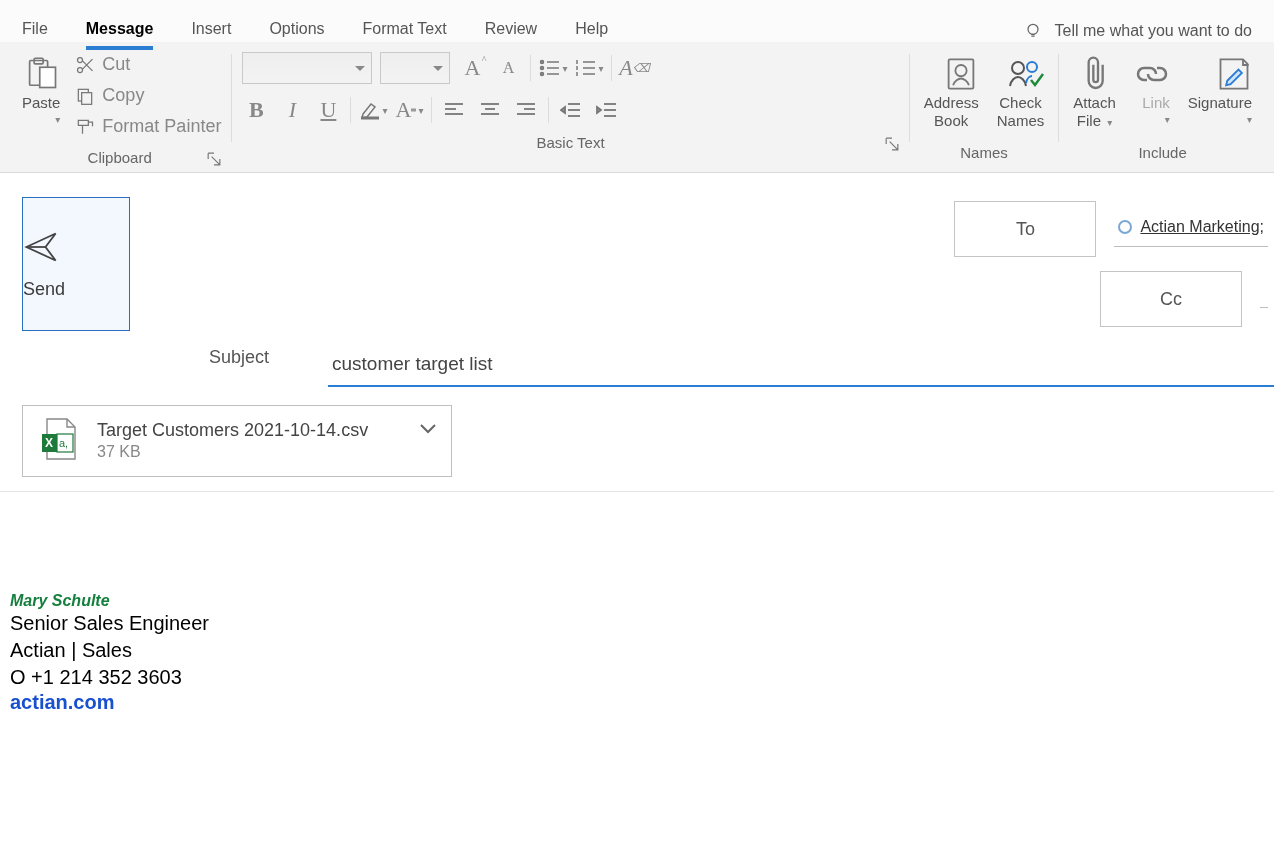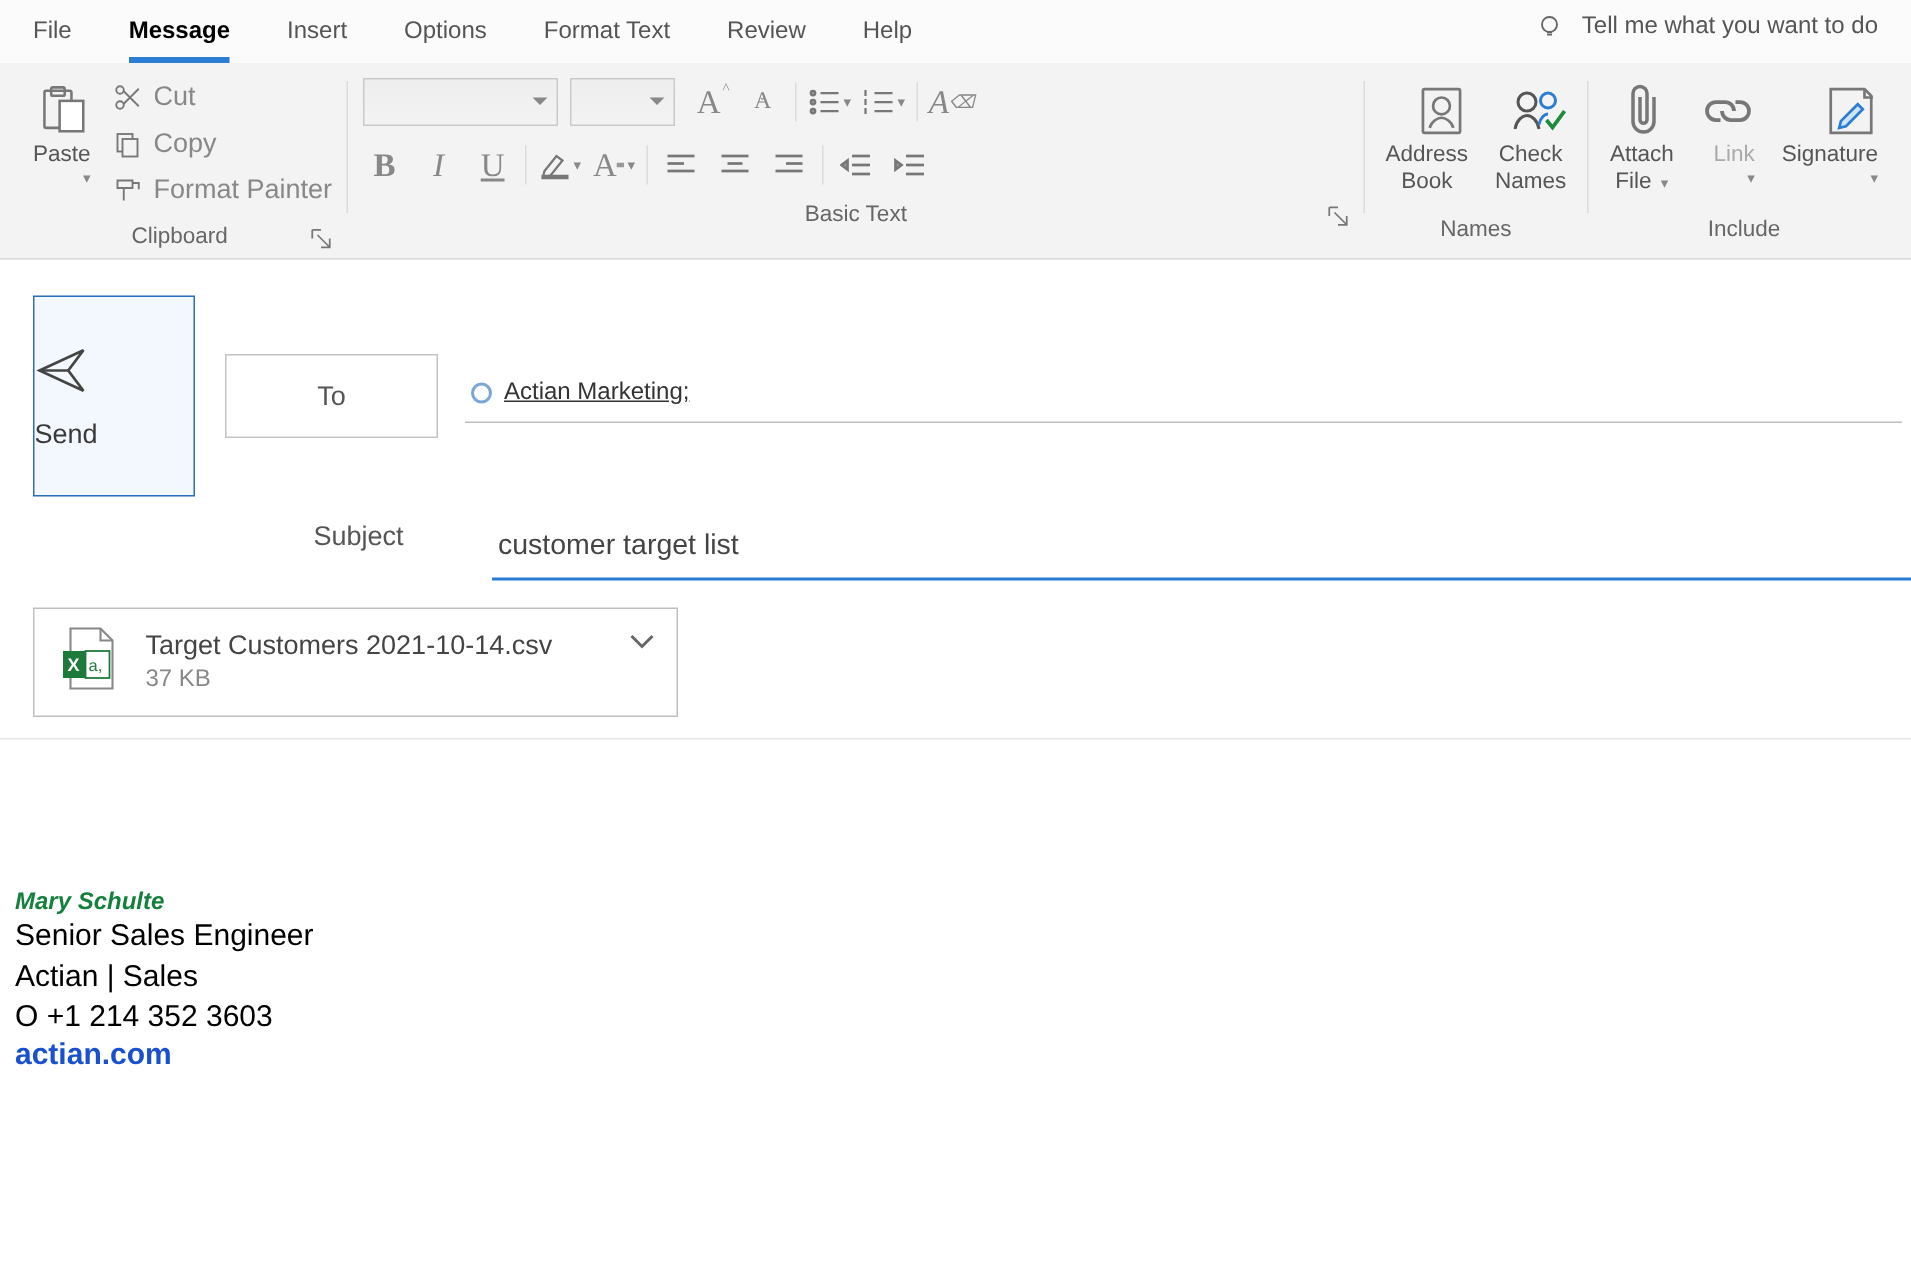--- a/index.html
+++ b/index.html
@@ -1,20 +1,20 @@
 <!DOCTYPE html>
 <html><head>
 <meta charset="utf-8">
 <style>
   * { box-sizing: border-box; }
   html, body { margin: 0; padding: 0; font-family: "Segoe UI", Arial, sans-serif; font-size: 16px; color: #333; background: #fff; }
   body { width: 1274px; }
 
   
-  .tabstrip { display: flex; align-items: flex-start; gap: 38px; padding: 8px 22px 0 22px; height: 42px; background: #fbfbfb; }
+  .tabstrip { display: flex; align-items: center; gap: 38px; padding: 20px 22px 0 22px; height: 42px; background: #fbfbfb; }
   .tab { padding: 4px 0 8px 0; color: #555; cursor: pointer; }
   .tab.active { color: #000; font-weight: 600; position: relative; }
   .tab.active::after { content: ""; display: block; position: absolute; left: 0; right: 0; bottom: -4px; height: 4px; background: #2b7cd3; }
   .tell-me { margin-left: auto; display: flex; align-items: center; gap: 12px; color: #555; }
   .bulb { width: 20px; height: 20px; }
 
   
   .ribbon { display: flex; background: #f3f3f3; border-bottom: 1px solid #d9d9d9; color: #777; padding: 6px 8px 0 8px; }
   .ribbon svg { stroke: #777; }
   .group { display: flex; flex-direction: column; padding: 0 10px; }
@@ -35,21 +35,21 @@
   .ibtn { width: 28px; height: 28px; display: inline-flex; align-items: center; justify-content: center; font-family: "Times New Roman", serif; font-size: 22px; color: #888; }
   .vsep { width: 1px; height: 26px; background: #dcdcdc; }
   .chev { font-size: 10px; color: #888; margin-left:2px;}
 
   
   .compose { padding: 24px 0 0 0; }
   .compose-row { display: flex; align-items: center; }
   .send-wrap { width: 150px; display: flex; justify-content: flex-start; padding-left: 22px; }
   .send-btn { width: 108px; height: 134px; border: 1px solid #2a6fbf; background: #f2f8fe; display: flex; flex-direction: column; align-items: flex-start; justify-content: center; gap: 14px; color: #3a3a3a; }
   .send-btn svg { width: 36px; height: 36px; }
-  .addr-col { flex: 1; display: flex; flex-direction: column; gap: 0; padding-right: 6px;}
+  .addr-col { flex: 1; display: flex; flex-direction: column; gap: 0; padding-right: 6px; align-items: flex-end;}
   .addr-line { display: flex; align-items: center; gap: 18px; }
   .addr-btn { width: 142px; height: 56px; border: 1px solid #c4c4c4; background: #fff; display: flex; align-items: center; justify-content: center; color: #555; font-size: 18px; }
   .addr-field { flex: 1; border: none; border-bottom: 1px solid #bdbdbd; padding: 6px 4px 10px 4px; font-size: 16px; display:flex; align-items:center; gap:8px; }
   .recipient { text-decoration: underline; text-decoration-style: solid; color:#333; }
   .presence { width:14px; height:14px; border:2px solid #7aa7d6; border-radius:50%; display:inline-block;}
   .subj-line { display:flex; align-items:flex-start; gap:18px; margin-top: 16px; }
   .subj-label { width:142px; text-align:center; color:#555; font-size:18px;}
   .subj-field { flex:1; border:none; border-bottom:2px solid #2b7cd3; font-size:19px; padding:6px 4px 10px 4px; outline:none; color:#444;}
   .spacer-lbl { width:150px; }
 
@@ -323,20 +323,24 @@
         <span style="font-size:18px">Send</span>
       </div>
     </div>
     <div class="addr-col">
       <div class="addr-line">
         <div class="addr-btn">To</div>
         <div class="addr-field">
           <span class="presence"></span>
           <span class="recipient">Actian Marketing;</span>
         </div>
+      </div>
+      <div class="addr-line" style="margin-top:14px">
+        <div class="addr-btn">Cc</div>
+        <div class="addr-field"></div>
       </div>
     </div>
   </div>
   <div class="compose-row subj-line">
     <div class="spacer-lbl"></div>
     <div class="subj-label">Subject</div>
     <input class="subj-field" value="customer target list" style="">
   </div>
 </div>
 

